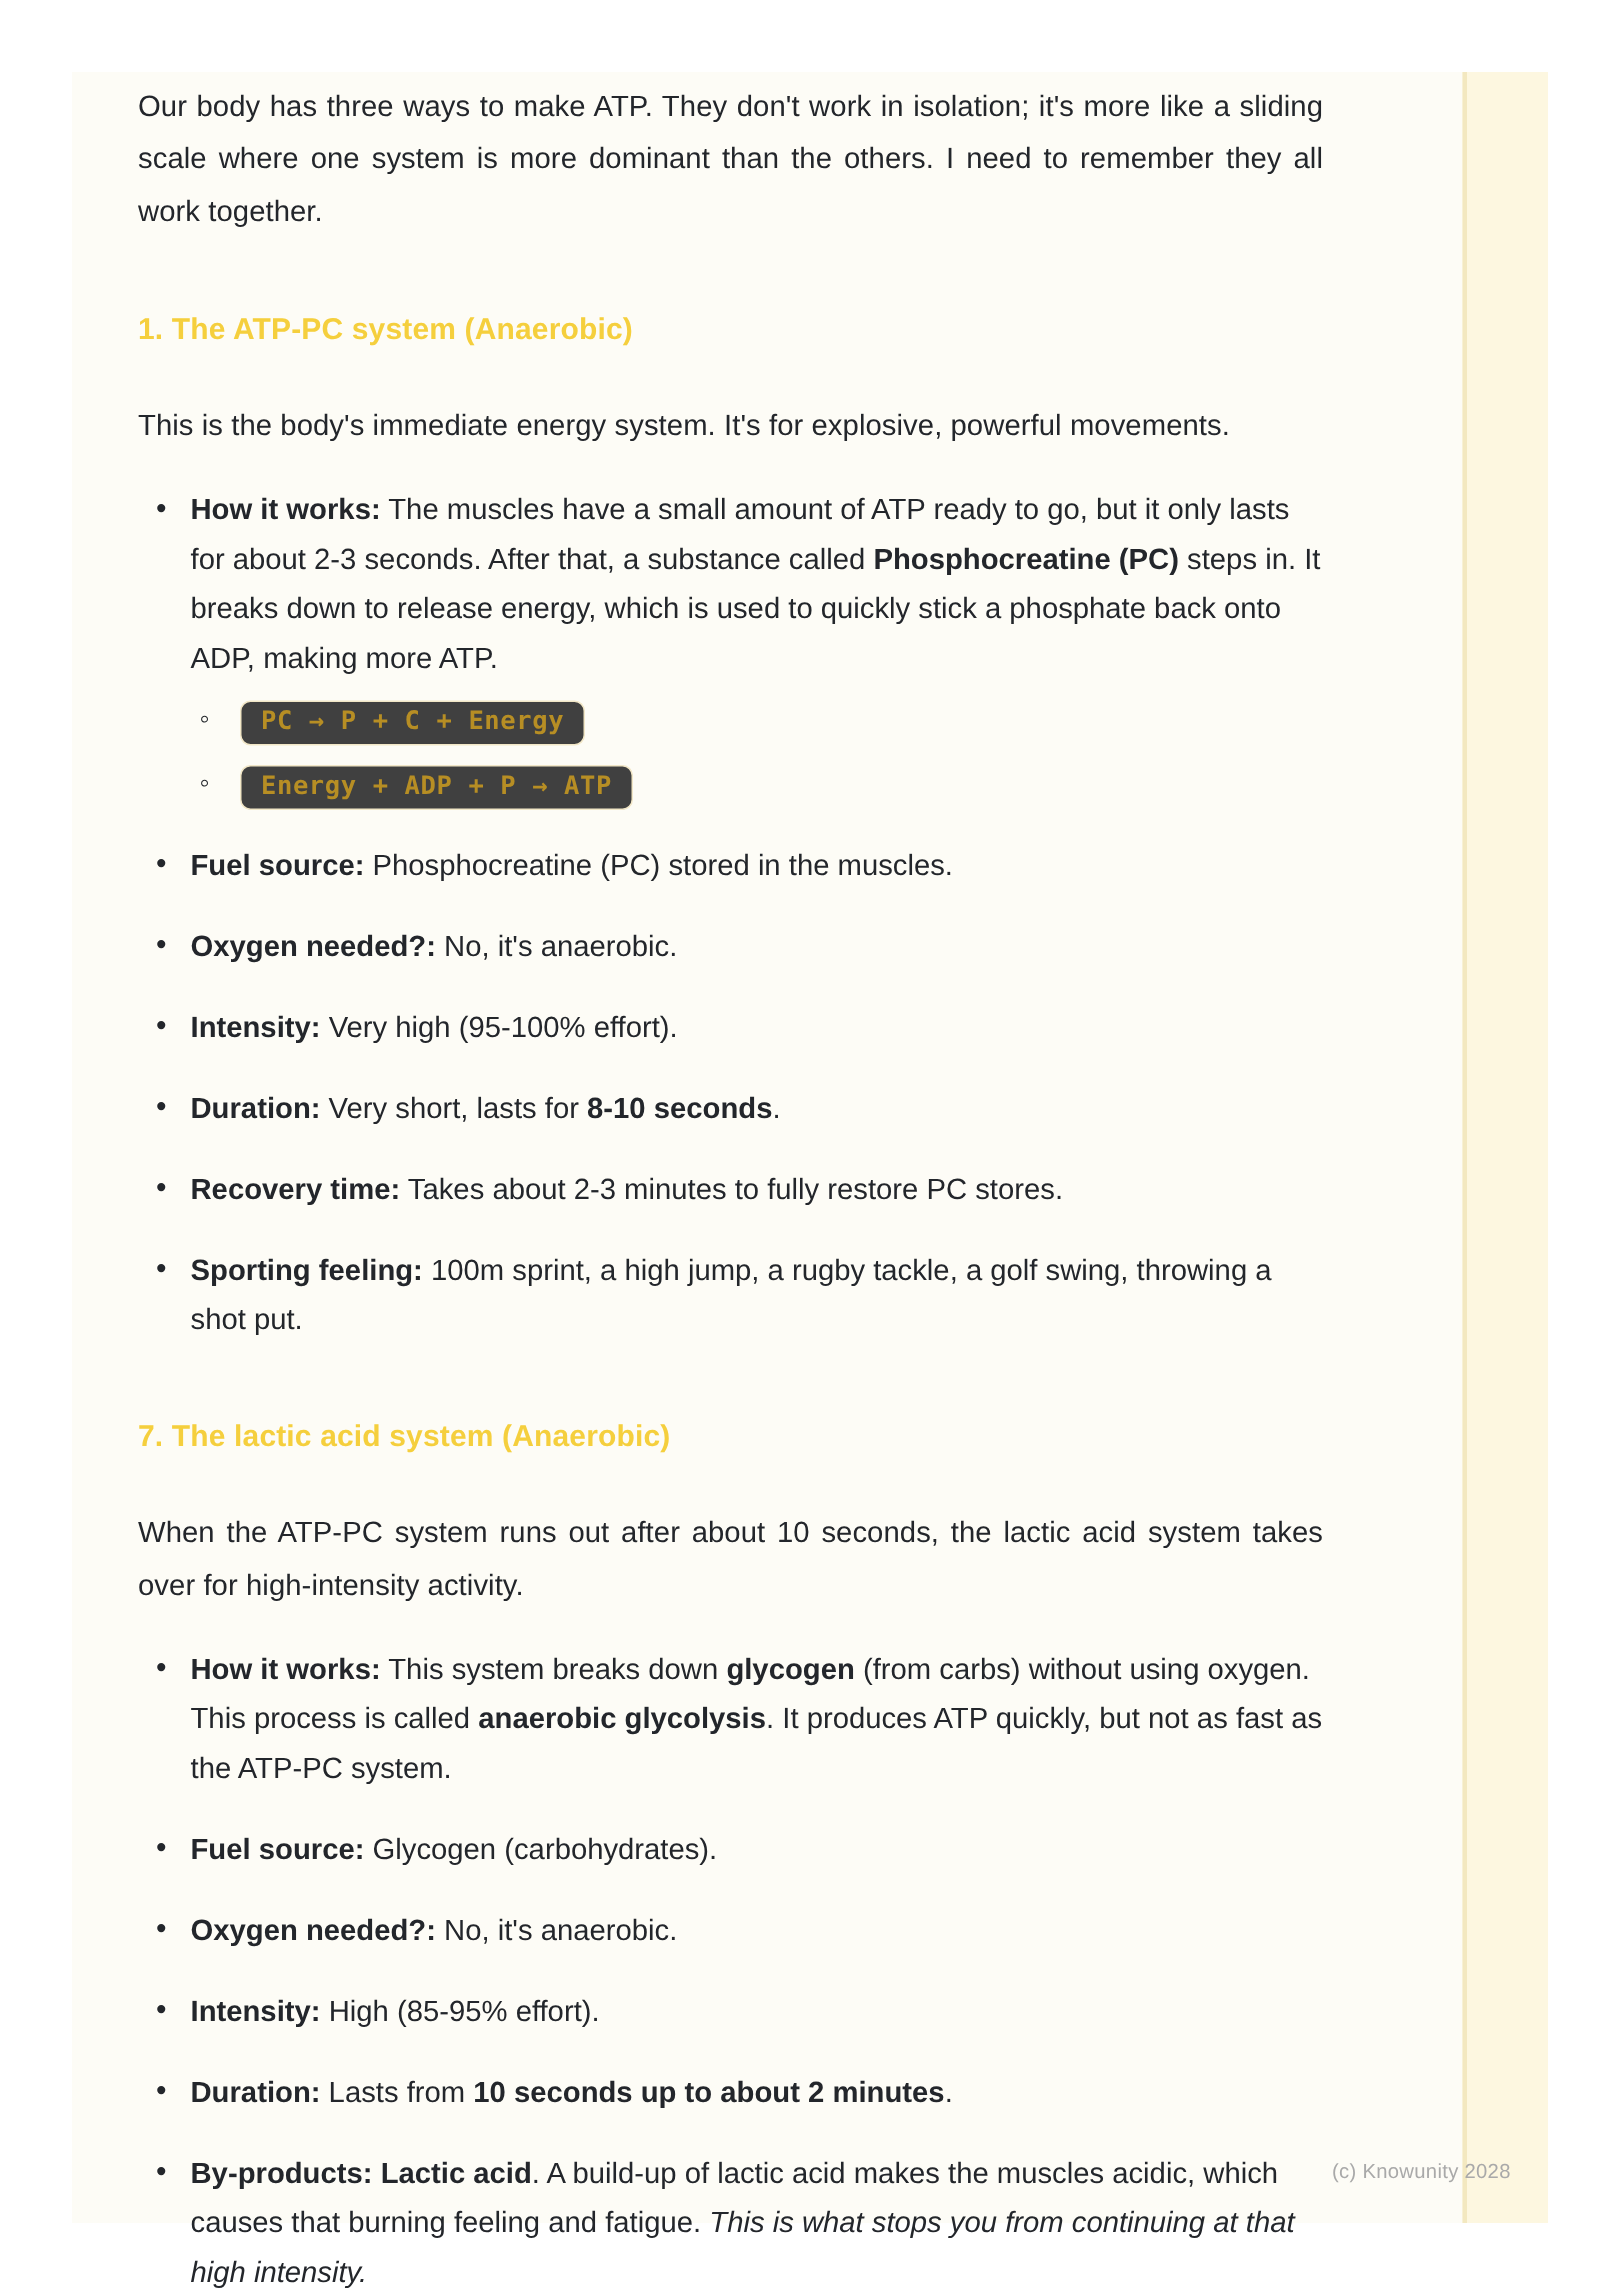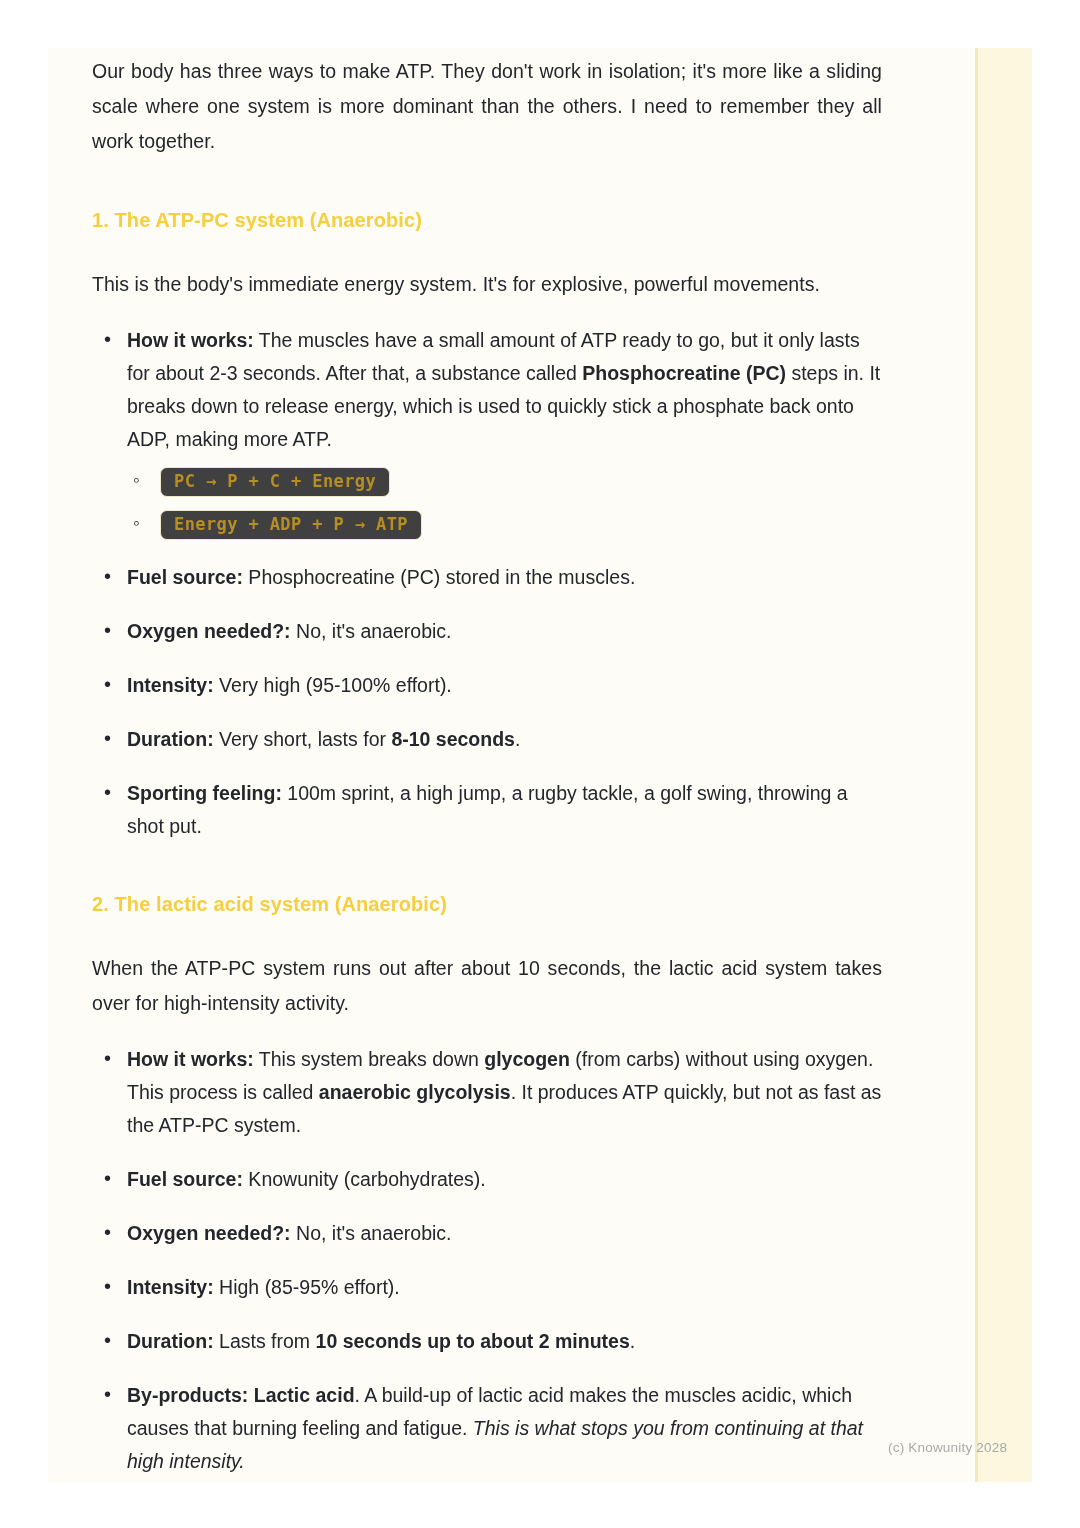--- a/index.html
+++ b/index.html
@@ -182,39 +182,42 @@
 
       <li>
         <span class="lbl">Intensity:</span><span> Very high (95-100% effort).</span>
       </li>
 
       <li>
         <span class="lbl">Duration:</span><span> Very short, lasts for </span><span class="lbl">8-10 seconds</span><span>.</span>
       </li>
 
 
+      <li>
+        <span class="lbl">Recovery time:</span><span> Takes about 2-3 minutes to fully restore PC stores.</span>
+      </li>
 
       <li>
         <span class="lbl">Sporting feeling:</span><span> 100m sprint, a high jump, a rugby tackle, a golf swing, throwing a shot put.</span>
       </li>
 
     </ul>
 
-    <h2 class="section-heading">2. The lactic acid system (Anaerobic)</h2>
+    <h2 class="section-heading">7. The lactic acid system (Anaerobic)</h2>
 
     <p class="para">When the ATP-PC system runs out after about 10 seconds, the lactic acid system takes over for high-intensity activity.</p>
 
     <ul class="bullets">
 
       <li>
         <span class="lbl">How it works:</span><span> This system breaks down </span><span class="lbl">glycogen</span><span> (from carbs) without using oxygen. This process is called </span><span class="lbl">anaerobic glycolysis</span><span>. It produces ATP quickly, but not as fast as the ATP-PC system.</span>
       </li>
 
       <li>
-        <span class="lbl">Fuel source:</span><span> Knowunity (carbohydrates).</span>
+        <span class="lbl">Fuel source:</span><span> Glycogen (carbohydrates).</span>
       </li>
 
       <li>
         <span class="lbl">Oxygen needed?:</span><span> No, it's anaerobic.</span>
       </li>
 
       <li>
         <span class="lbl">Intensity:</span><span> High (85-95% effort).</span>
       </li>
 

